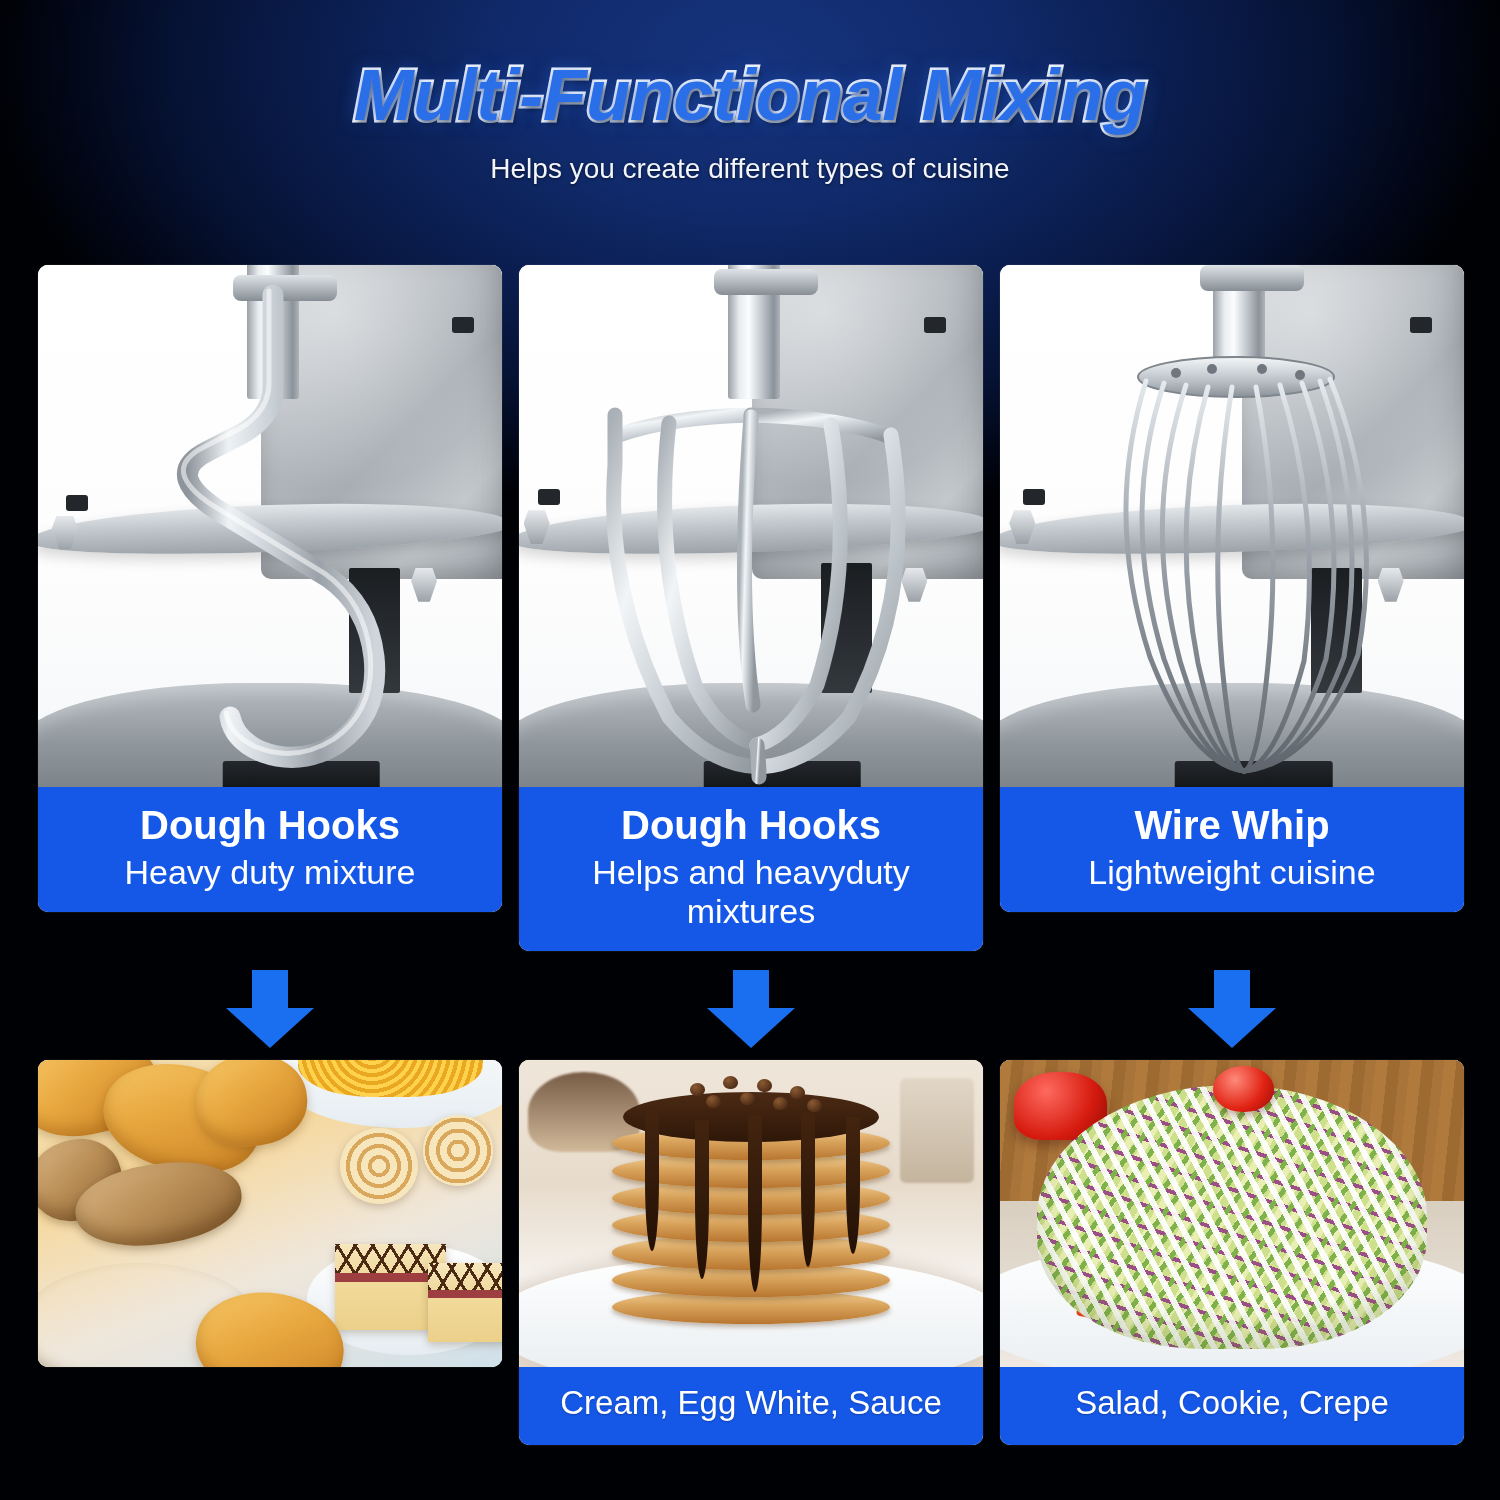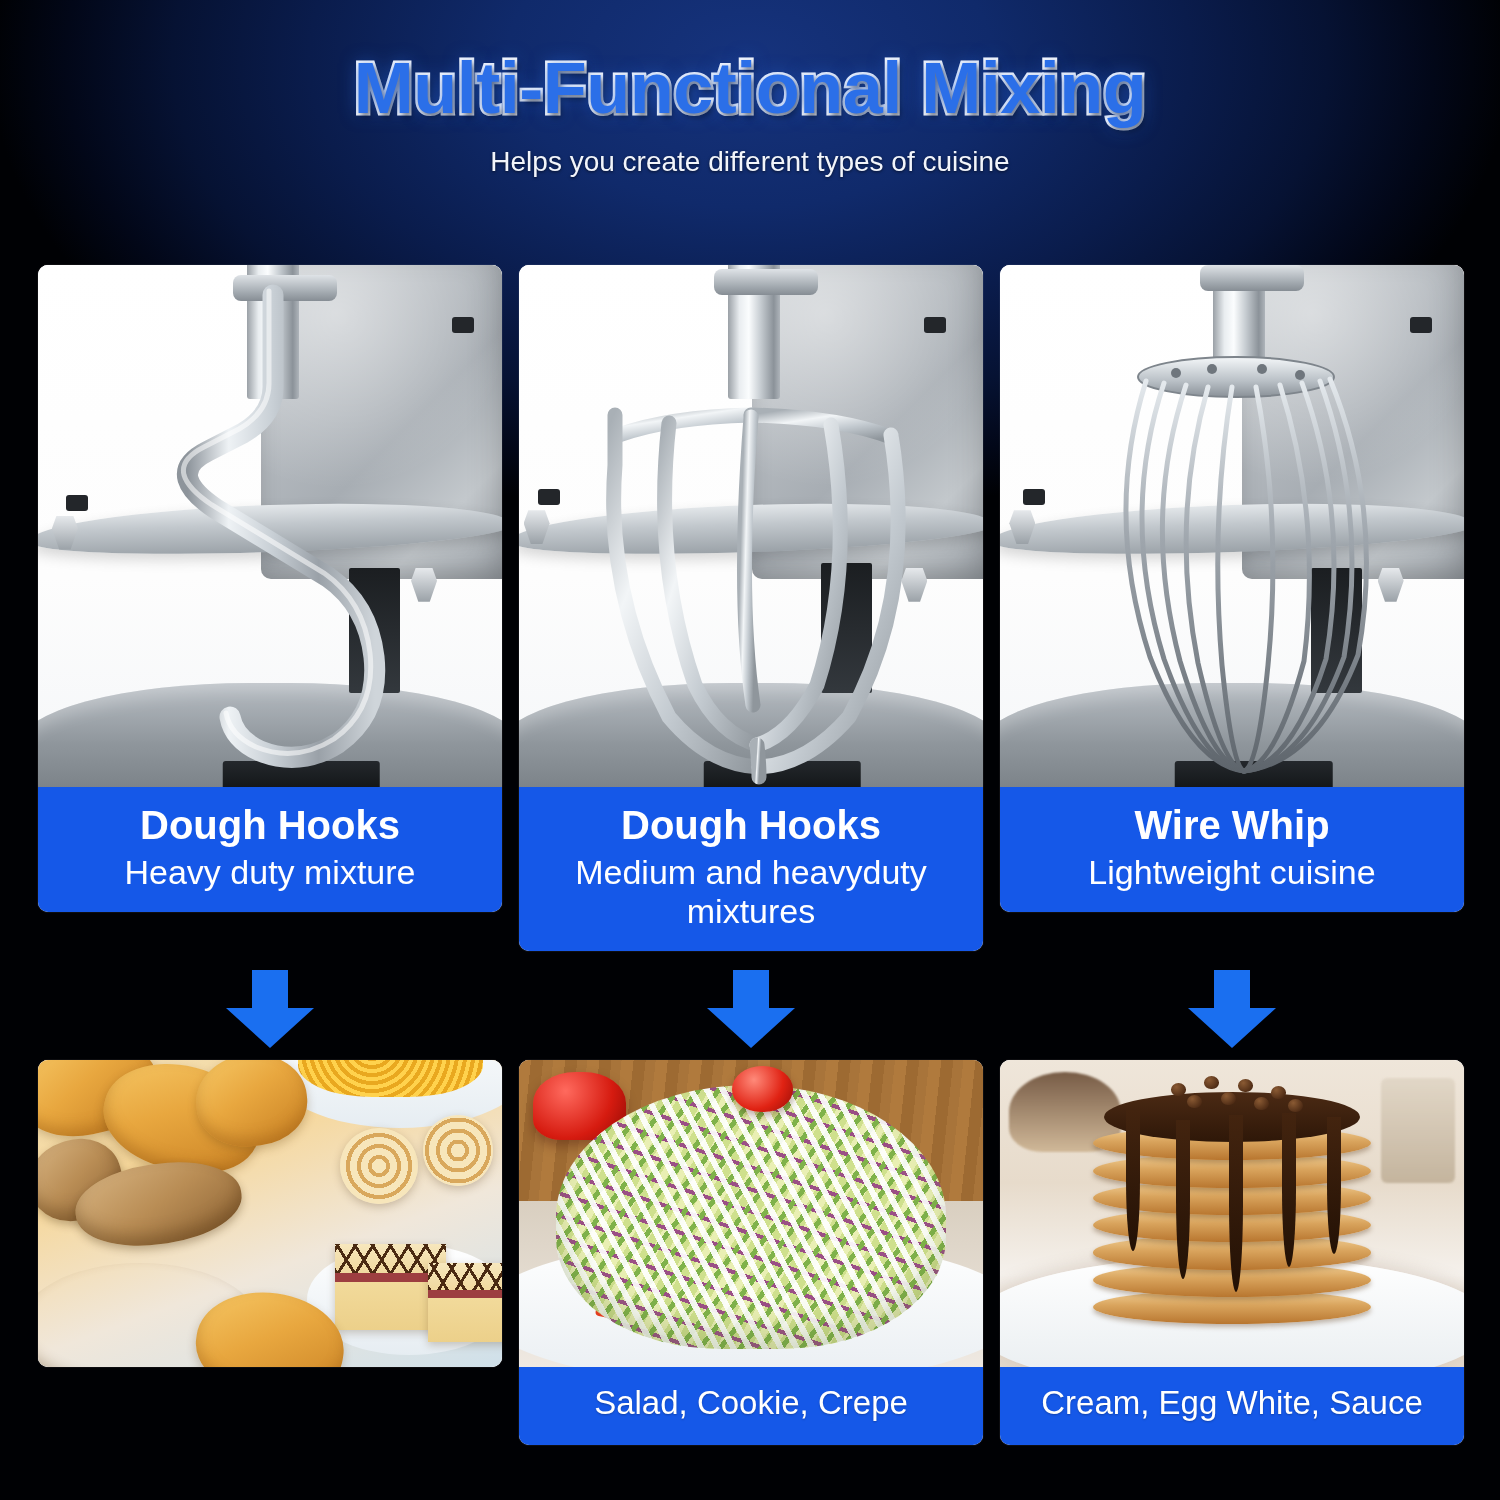--- a/index.html
+++ b/index.html
@@ -13,27 +13,28 @@
     position:relative;width:1500px;height:1500px;
     background:
       radial-gradient(ellipse 760px 460px at 750px 60px, #16337d 0%, #102a6b 32%, #0a1c4c 58%, #061233 76%, #020718 90%, #000104 100%),
       radial-gradient(ellipse 1400px 1200px at 750px 120px, #0b1c46 0%, #050f2b 45%, #01040f 78%, #000000 100%),
       #000000;
   }
 
   
   .header{position:absolute;left:0;top:0;width:1500px;text-align:center;}
   .title{
-    margin:0;padding-top:52px;
+    margin:7px;padding-top:52px;
     font-size:72px;font-weight:bold;letter-spacing:-0.5px;
     color:#2b6fe8;
     -webkit-text-stroke:5px #ffffff;
     paint-order:stroke fill;
     text-shadow:0 0 18px rgba(40,110,235,.55), 3px 4px 6px rgba(0,0,0,.55);
     line-height:1.0;
+    font-style:italic;
   }
   .subtitle{
     margin:22px 0 0 0;
     font-size:28px;color:#f2f5fb;font-weight:400;
     text-shadow:0 1px 3px rgba(0,0,0,.6);
   }
 
   
   .row{position:absolute;display:flex;gap:17px;left:38px;}
   .row-tools{top:265px;width:1427px;}
@@ -288,21 +289,21 @@
                   <path d="M312 160 Q336 300 298 420 Q272 470 238 480"></path>
                   <path d="M372 170 Q398 330 330 452 Q288 500 240 502"></path>
                   <path d="M238 480 Q240 498 240 512"></path>
                 </g>
               </svg>
             </div>
           </div>
         </div>
         <div class="labelbar tall">
           <p class="lb-title">Dough Hooks</p>
-          <p class="lb-sub">Medium and heavyduty mixtures</p>
+          <p class="lb-sub">Helps and heavyduty mixtures</p>
         </div>
       </div>
     </div>
 
     <div class="col">
       <div class="card">
         <div class="photo photo-tool">
           <div class="scene">
             <div class="mx-white"></div>
             <div class="mx-body" style="right:-10px;top:-10px;width:50%;height:62%;"></div>
@@ -398,38 +399,20 @@
             <div class="basket" style="left:-4%;bottom:-8%;width:52%;height:42%;"></div>
             <div class="croissant" style="left:34%;bottom:-10%;width:32%;height:34%;transform:rotate(8deg);"></div>
           </div>
         </div>
       </div>
     </div>
 
     <div class="col">
       <div class="card">
         <div class="photo photo-food">
-          <div class="salad">
-            <div class="wood"></div>
-            <div class="redlid"></div>
-            <div class="saladplate"></div>
-            <div class="pepperstrip" style="left:18%;top:58%;"></div>
-            <div class="pepperstrip y" style="left:56%;top:52%;transform:rotate(-10deg);"></div>
-            <div class="pepperstrip" style="left:74%;top:48%;transform:rotate(-18deg);"></div>
-            <div class="slaw"></div>
-            <div class="tomato"></div>
-          </div>
-        </div>
-        <div class="foodbar">Salad, Cookie, Crepe</div>
-      </div>
-    </div>
-
-    <div class="col">
-      <div class="card">
-        <div class="photo photo-food">
           <div class="pan">
             <div class="bgbowl"></div>
             <div class="bgjar"></div>
             <div class="panplate"></div>
             <div class="stack">
               <div class="pcake" style="bottom:0%;"></div>
               <div class="pcake" style="bottom:12%;"></div>
               <div class="pcake" style="bottom:24%;"></div>
               <div class="pcake" style="bottom:36%;"></div>
               <div class="pcake" style="bottom:48%;"></div>
@@ -448,15 +431,33 @@
               <div class="drip" style="left:30%;top:10%;height:70%;"></div>
               <div class="drip" style="left:49%;top:8%;height:78%;"></div>
               <div class="drip" style="left:68%;top:7%;height:68%;"></div>
               <div class="drip" style="left:84%;top:9%;height:60%;"></div>
             </div>
           </div>
         </div>
         <div class="foodbar">Cream, Egg White, Sauce</div>
       </div>
     </div>
+
+    <div class="col">
+      <div class="card">
+        <div class="photo photo-food">
+          <div class="salad">
+            <div class="wood"></div>
+            <div class="redlid"></div>
+            <div class="saladplate"></div>
+            <div class="pepperstrip" style="left:18%;top:58%;"></div>
+            <div class="pepperstrip y" style="left:56%;top:52%;transform:rotate(-10deg);"></div>
+            <div class="pepperstrip" style="left:74%;top:48%;transform:rotate(-18deg);"></div>
+            <div class="slaw"></div>
+            <div class="tomato"></div>
+          </div>
+        </div>
+        <div class="foodbar">Salad, Cookie, Crepe</div>
+      </div>
+    </div>
   </div>
 
 </div>
 
 </body></html>

